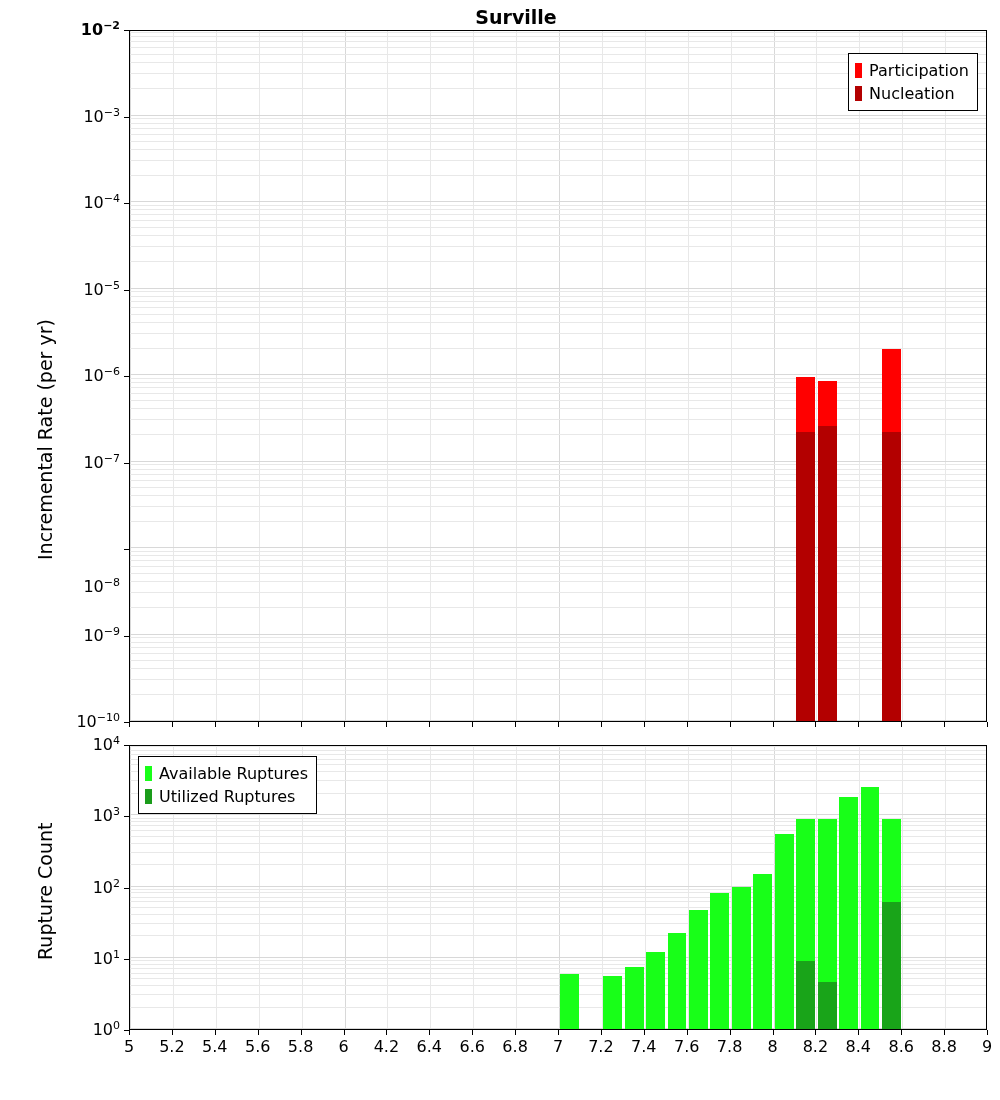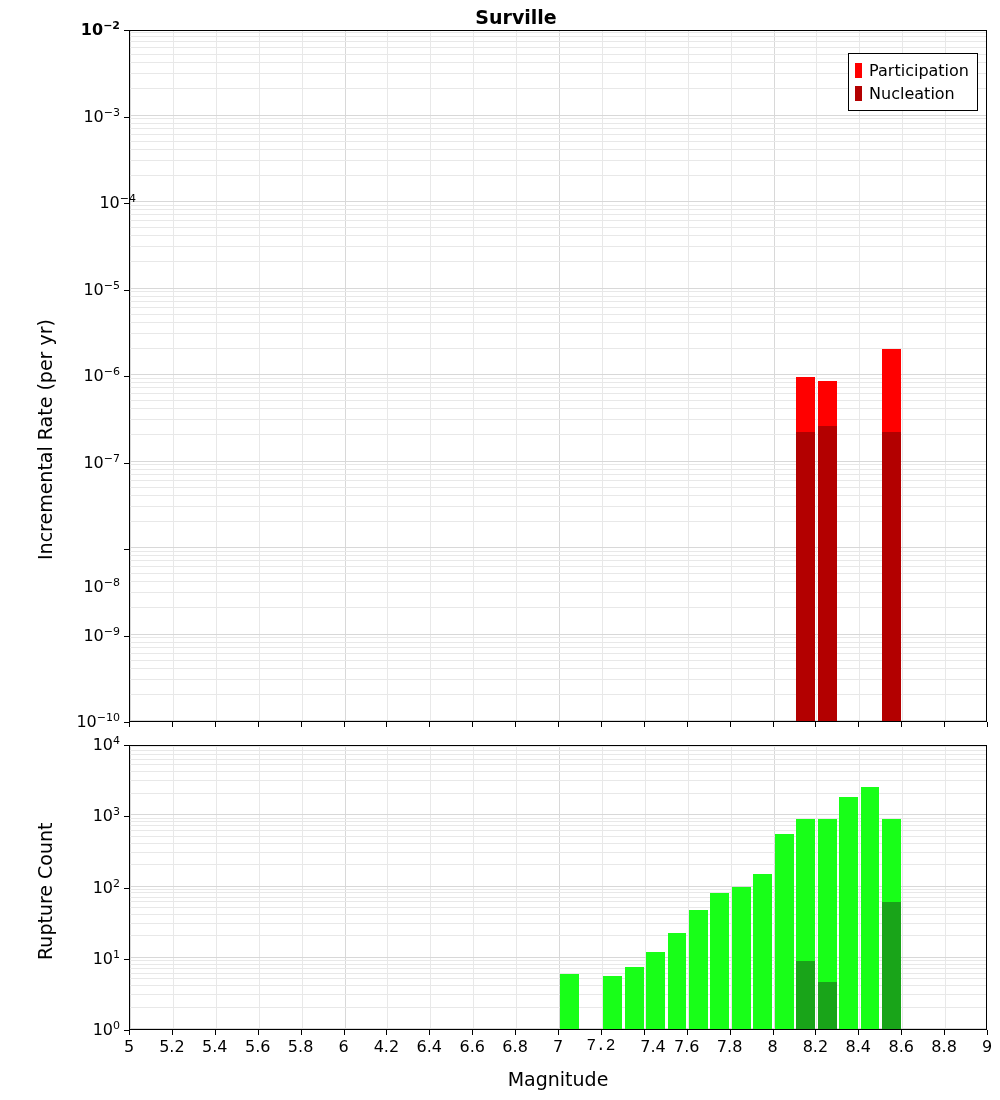--- a/index.html
+++ b/index.html
@@ -361,36 +361,46 @@
         <div class="bar bar-avail" style="left: 666.24px; width: 18.88px; height: 210.49px;"></div>
         <div class="bar bar-util" style="left: 666.24px; width: 18.88px; height: 67.99px;"></div>
         <div class="bar bar-avail" style="left: 687.69px; width: 18.88px; height: 210.49px;"></div>
         <div class="bar bar-util" style="left: 687.69px; width: 18.88px; height: 46.54px;"></div>
         <div class="bar bar-avail" style="left: 709.14px; width: 18.88px; height: 231.94px;"></div>
         <div class="bar bar-avail" style="left: 730.59px; width: 18.88px; height: 242.1px;"></div>
         <div class="bar bar-avail" style="left: 752.04px; width: 18.88px; height: 210.49px;"></div>
         <div class="bar bar-util" style="left: 752.04px; width: 18.88px; height: 126.69px;"></div>
       </div>
 
+    <div class="legend" id="legend-bottom">
+      <div class="legend-row">
+        <span class="legend-swatch" style="background:#18ff18"></span>
+        <span>Available Ruptures</span>
+      </div>
+      <div class="legend-row">
+        <span class="legend-swatch" style="background:#1a9c1a"></span>
+        <span>Utilized Ruptures</span>
+      </div>
+    </div>
   </div>
 
   <div id="ylabels-top">
       <div class="ytick" style="left: 0px; width: 104px; top: 711px;">10<sup>−10</sup></div>
       <div class="tickmark-y" style="left: 108px; width: 5px; top: 722px; position: absolute;"></div>
       <div class="ytick" style="left: 0px; width: 104px; top: 624.5px;">10<sup>−9</sup></div>
       <div class="tickmark-y" style="left: 108px; width: 5px; top: 635.5px; position: absolute;"></div>
       <div class="ytick" style="left: 0px; width: 104px; top: 538px; margin-top: 38px;">10<sup>−8</sup></div>
       <div class="tickmark-y" style="left: 108px; width: 5px; top: 549px; position: absolute;"></div>
       <div class="ytick" style="left: 0px; width: 104px; top: 451.5px;">10<sup>−7</sup></div>
       <div class="tickmark-y" style="left: 108px; width: 5px; top: 462.5px; position: absolute;"></div>
       <div class="ytick" style="left: 0px; width: 104px; top: 365px;">10<sup>−6</sup></div>
       <div class="tickmark-y" style="left: 108px; width: 5px; top: 376px; position: absolute;"></div>
       <div class="ytick" style="left: 0px; width: 104px; top: 278.5px;">10<sup>−5</sup></div>
       <div class="tickmark-y" style="left: 108px; width: 5px; top: 289.5px; position: absolute;"></div>
-      <div class="ytick" style="left: 0px; width: 104px; top: 192px; margin-left: 16px;">10<sup>−4</sup></div>
+      <div class="ytick" style="left: 0px; width: 104px; top: 192px;">10<sup>−4</sup></div>
       <div class="tickmark-y" style="left: 108px; width: 5px; top: 203px; position: absolute;"></div>
       <div class="ytick" style="left: 0px; width: 104px; top: 105.5px;">10<sup>−3</sup></div>
       <div class="tickmark-y" style="left: 108px; width: 5px; top: 116.5px; position: absolute;"></div>
       <div class="ytick" style="left: 0px; width: 104px; top: 19px; font-weight: bold;">10<sup>−2</sup></div>
       <div class="tickmark-y" style="left: 108px; width: 5px; top: 30px; position: absolute;"></div>
     </div>
   <div id="ylabels-bottom">
       <div class="ytick" style="left: 0px; width: 104px; top: 1019px;">10<sup>0</sup></div>
       <div class="tickmark-y" style="left: 108px; width: 5px; top: 1030px; position: absolute;"></div>
       <div class="ytick" style="left: 0px; width: 104px; top: 947.8px;">10<sup>1</sup></div>
@@ -429,24 +439,24 @@
       <div class="tickmark-x" style="position: absolute; left: 413.3px; top: 722px; height: 5px;"></div>
       <div class="xtick" style="left: 434.2px; width: 44px; top: 1037px;">6.6</div>
       <div class="tickmark-x" style="position: absolute; left: 456.2px; top: 1030px; height: 5px;"></div>
       <div class="tickmark-x" style="position: absolute; left: 456.2px; top: 722px; height: 5px;"></div>
       <div class="xtick" style="left: 477.1px; width: 44px; top: 1037px;">6.8</div>
       <div class="tickmark-x" style="position: absolute; left: 499.1px; top: 1030px; height: 5px;"></div>
       <div class="tickmark-x" style="position: absolute; left: 499.1px; top: 722px; height: 5px;"></div>
       <div class="xtick" style="left: 520px; width: 44px; top: 1037px;">7</div>
       <div class="tickmark-x" style="position: absolute; left: 542px; top: 1030px; height: 5px;"></div>
       <div class="tickmark-x" style="position: absolute; left: 542px; top: 722px; height: 5px;"></div>
-      <div class="xtick" style="left: 562.9px; width: 44px; top: 1037px; font-family: Liberation Mono, monospace;">7.2</div>
+      <div class="xtick" style="left: 562.9px; width: 44px; top: 1037px;">7.2</div>
       <div class="tickmark-x" style="position: absolute; left: 584.9px; top: 1030px; height: 5px;"></div>
       <div class="tickmark-x" style="position: absolute; left: 584.9px; top: 722px; height: 5px;"></div>
-      <div class="xtick" style="left: 605.8px; width: 44px; top: 1037px; text-align: right;">7.4</div>
+      <div class="xtick" style="left: 605.8px; width: 44px; top: 1037px;">7.4</div>
       <div class="tickmark-x" style="position: absolute; left: 627.8px; top: 1030px; height: 5px;"></div>
       <div class="tickmark-x" style="position: absolute; left: 627.8px; top: 722px; height: 5px;"></div>
       <div class="xtick" style="left: 648.7px; width: 44px; top: 1037px;">7.6</div>
       <div class="tickmark-x" style="position: absolute; left: 670.7px; top: 1030px; height: 5px;"></div>
       <div class="tickmark-x" style="position: absolute; left: 670.7px; top: 722px; height: 5px;"></div>
       <div class="xtick" style="left: 691.6px; width: 44px; top: 1037px;">7.8</div>
       <div class="tickmark-x" style="position: absolute; left: 713.6px; top: 1030px; height: 5px;"></div>
       <div class="tickmark-x" style="position: absolute; left: 713.6px; top: 722px; height: 5px;"></div>
       <div class="xtick" style="left: 734.5px; width: 44px; top: 1037px;">8</div>
       <div class="tickmark-x" style="position: absolute; left: 756.5px; top: 1030px; height: 5px;"></div>
@@ -461,17 +471,16 @@
       <div class="tickmark-x" style="position: absolute; left: 885.2px; top: 1030px; height: 5px;"></div>
       <div class="tickmark-x" style="position: absolute; left: 885.2px; top: 722px; height: 5px;"></div>
       <div class="xtick" style="left: 906.1px; width: 44px; top: 1037px;">8.8</div>
       <div class="tickmark-x" style="position: absolute; left: 928.1px; top: 1030px; height: 5px;"></div>
       <div class="tickmark-x" style="position: absolute; left: 928.1px; top: 722px; height: 5px;"></div>
       <div class="xtick" style="left: 949px; width: 44px; top: 1037px;">9</div>
       <div class="tickmark-x" style="position: absolute; left: 971px; top: 1030px; height: 5px;"></div>
       <div class="tickmark-x" style="position: absolute; left: 971px; top: 722px; height: 5px;"></div>
     </div>
 
-  <div class="axis-title-x">Magnitude</div>
   <div class="axis-title-y" id="ylabel-top">Incremental Rate (per yr)</div>
   <div class="axis-title-y" id="ylabel-bottom">Rupture Count</div>
 
 </div>
 
 </body></html>

